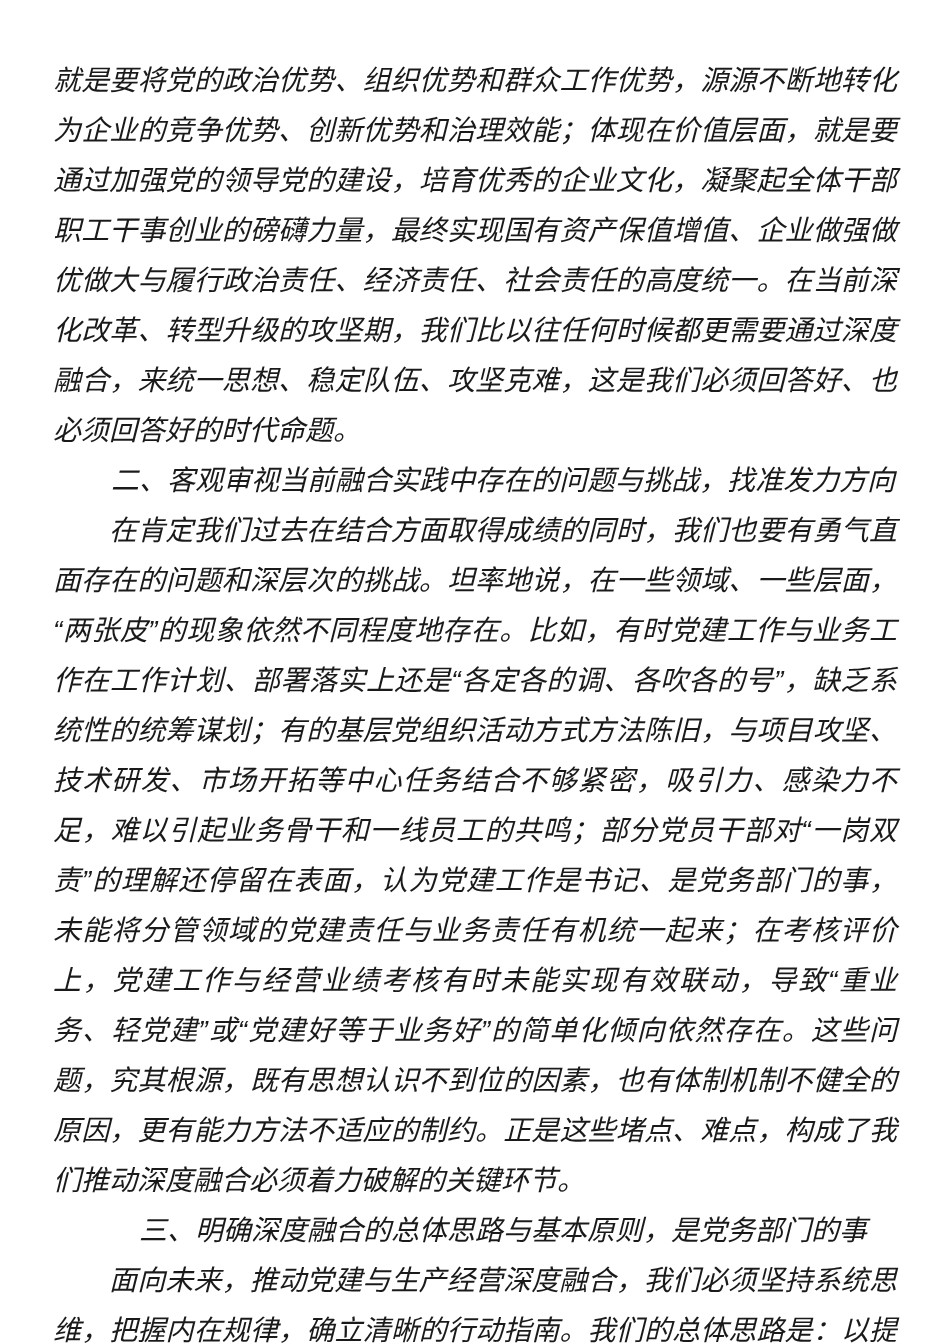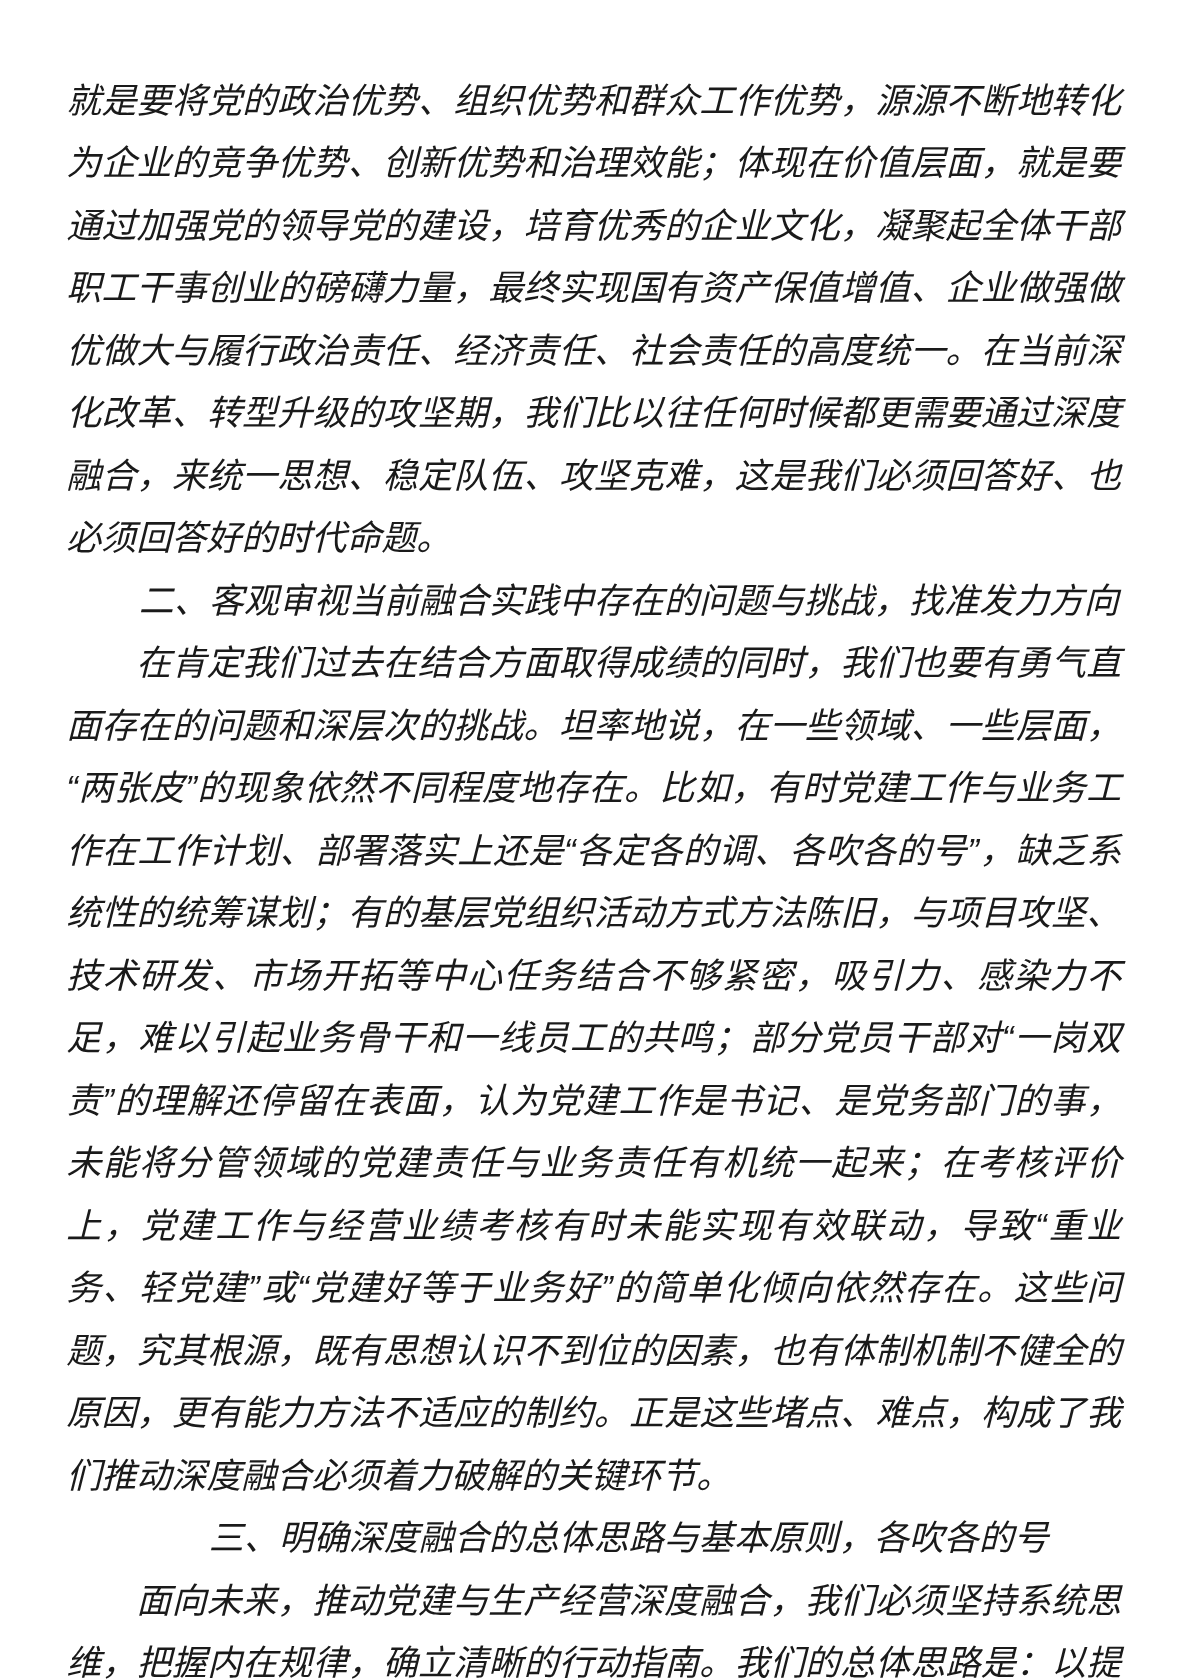--- a/index.html
+++ b/index.html
@@ -53,18 +53,18 @@
 
 <div class="page">
   <div class="doc-body">
 
     <p class="para cont">就是要将党的政治优势、组织优势和群众工作优势，源源不断地转化为企业的竞争优势、创新优势和治理效能；体现在价值层面，就是要通过加强党的领导党的建设，培育优秀的企业文化，凝聚起全体干部职工干事创业的磅礴力量，最终实现国有资产保值增值、企业做强做优做大与履行政治责任、经济责任、社会责任的高度统一。在当前深化改革、转型升级的攻坚期，我们比以往任何时候都更需要通过深度融合，来统一思想、稳定队伍、攻坚克难，这是我们必须回答好、也必须回答好的时代命题。</p>
 
     <p class="para heading">二、客观审视当前融合实践中存在的问题与挑战，找准发力方向</p>
 
     <p class="para indent">在肯定我们过去在结合方面取得成绩的同时，我们也要有勇气直面存在的问题和深层次的挑战。坦率地说，在一些领域、一些层面，“两张皮”的现象依然不同程度地存在。比如，有时党建工作与业务工作在工作计划、部署落实上还是“各定各的调、各吹各的号”，缺乏系统性的统筹谋划；有的基层党组织活动方式方法陈旧，与项目攻坚、技术研发、市场开拓等中心任务结合不够紧密，吸引力、感染力不足，难以引起业务骨干和一线员工的共鸣；部分党员干部对“一岗双责”的理解还停留在表面，认为党建工作是书记、是党务部门的事，未能将分管领域的党建责任与业务责任有机统一起来；在考核评价上，党建工作与经营业绩考核有时未能实现有效联动，导致“重业务、轻党建”或“党建好等于业务好”的简单化倾向依然存在。这些问题，究其根源，既有思想认识不到位的因素，也有体制机制不健全的原因，更有能力方法不适应的制约。正是这些堵点、难点，构成了我们推动深度融合必须着力破解的关键环节。</p>
 
-    <p class="para heading">三、明确深度融合的总体思路与基本原则，各吹各的号</p>
+    <p class="para heading">三、明确深度融合的总体思路与基本原则，是党务部门的事</p>
 
     <p class="para indent">面向未来，推动党建与生产经营深度融合，我们必须坚持系统思维，把握内在规律，确立清晰的行动指南。我们的总体思路是：以提升企业核心竞</p>
 
   </div>
 </div>
 
 </body></html>

